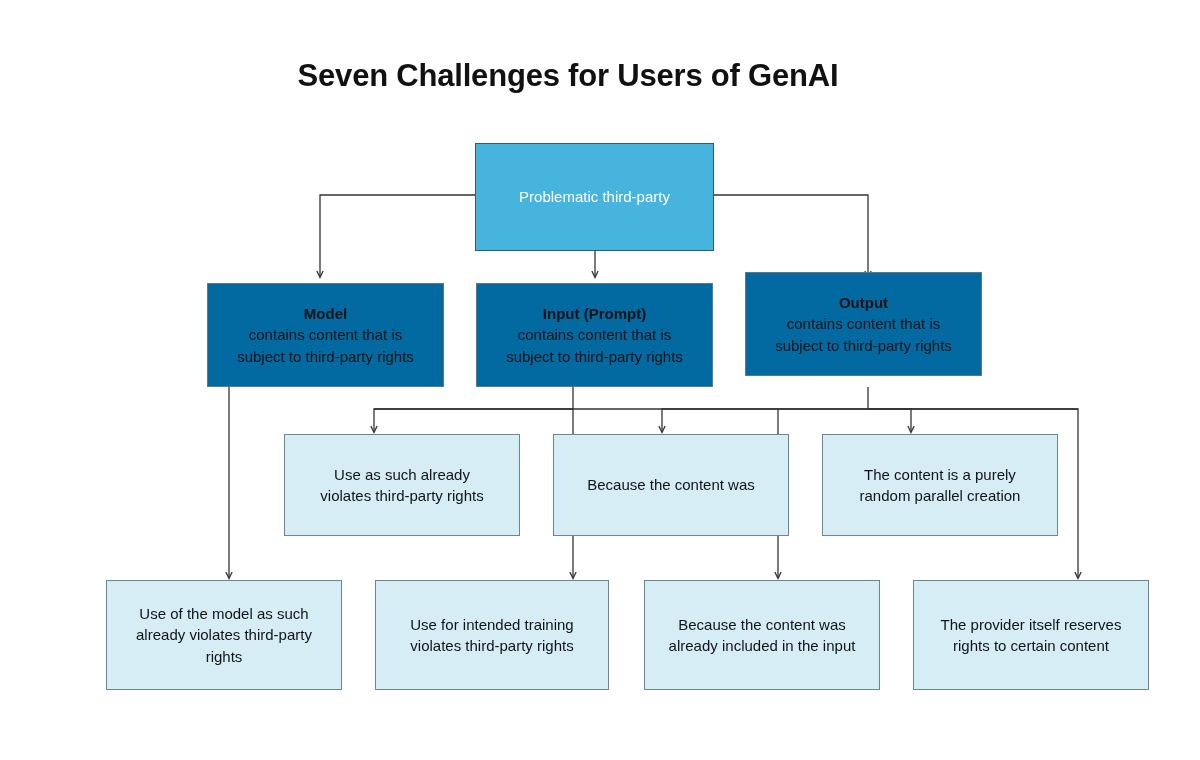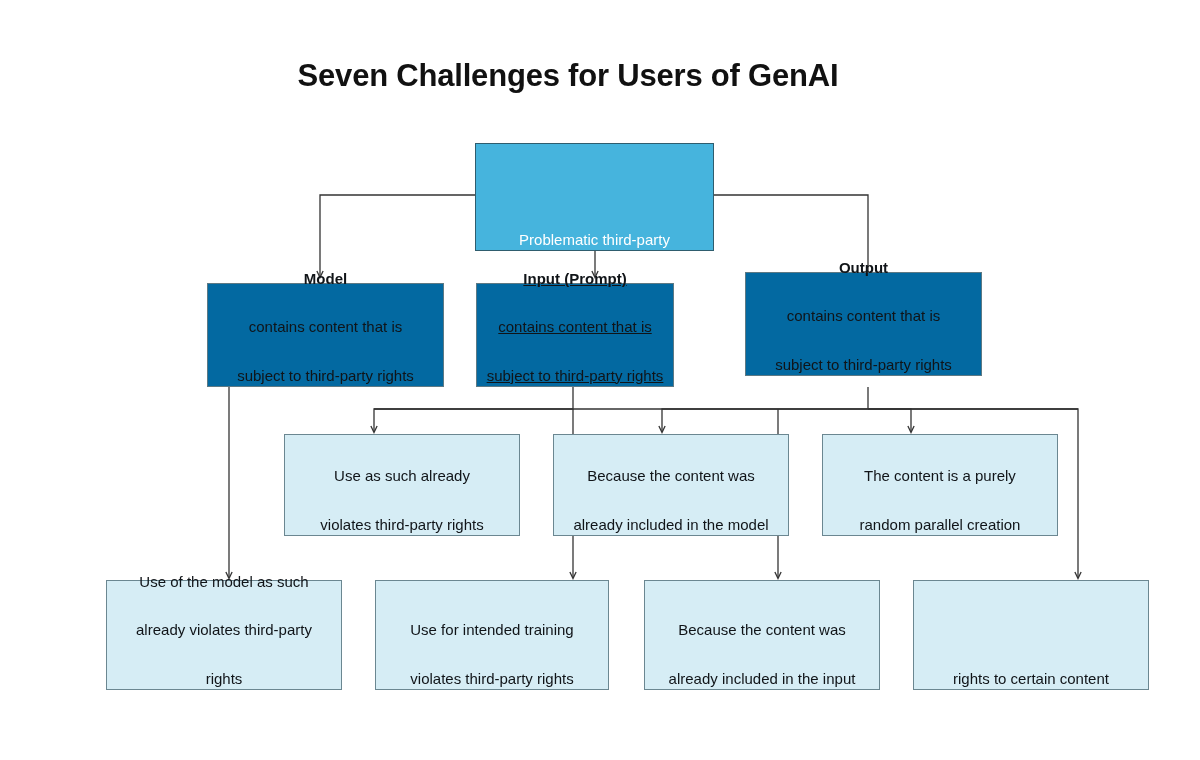--- a/index.html
+++ b/index.html
@@ -38,25 +38,24 @@
     width: 1200px;
     height: 760px;
     pointer-events: none;
   }
   .node {
     position: absolute;
     box-sizing: border-box;
     display: flex;
     flex-direction: column;
     align-items: center;
-    justify-content: flex-end;
+    justify-content: center;
     text-align: center;
     border: 1px solid #5a6b74;
     line-height: 1.42;
-    gap: 27px;
   }
   .node-root {
     background: #46b4dd;
     border-color: #2f5d6e;
     color: #ffffff;
     font-size: 15px;
   }
   .node-mid {
     background: #0369a1;
     border-color: #5d7984;
@@ -123,40 +122,39 @@
   <div class="node node-root" style="left:475px; top:143px; width:239px; height:108px;">
     <span class="node-line">Problematic third-party</span>
   </div>
 
   <div class="node node-mid" style="left:207px; top:283px; width:237px; height:104px;">
     <span class="node-line node-title">Model</span>
     <span class="node-line">contains content that is</span>
     <span class="node-line">subject to third-party rights</span>
   </div>
 
-  <div class="node node-mid" style="left:476px; top:283px; width:198px; height:104px;text-decoration:underline;">
+  <div class="node node-mid" style="left:476px; top:283px; width:237px; height:104px;">
     <span class="node-line node-title">Input (Prompt)</span>
     <span class="node-line">contains content that is</span>
     <span class="node-line">subject to third-party rights</span>
   </div>
 
   <div class="node node-mid" style="left:745px; top:272px; width:237px; height:104px;">
     <span class="node-line node-title">Output</span>
     <span class="node-line">contains content that is</span>
     <span class="node-line">subject to third-party rights</span>
   </div>
 
   <div class="node node-leaf" style="left:256px; top:434px; width:236px; height:102px;">
     <span class="node-line">Use as such already</span>
     <span class="node-line">violates third-party rights</span>
   </div>
 
   <div class="node node-leaf" style="left:525px; top:434px; width:236px; height:102px;">
     <span class="node-line">Because the content was</span>
-    <span class="node-line">already included in the model</span>
   </div>
 
   <div class="node node-leaf" style="left:78px; top:580px; width:236px; height:110px;">
     <span class="node-line">Use of the model as such</span>
     <span class="node-line">already violates third-party</span>
     <span class="node-line">rights</span>
   </div>
 
   <div class="node node-leaf" style="left:794px; top:434px; width:236px; height:102px;">
     <span class="node-line">The content is a purely</span>
@@ -167,16 +165,17 @@
     <span class="node-line">Use for intended training</span>
     <span class="node-line">violates third-party rights</span>
   </div>
 
   <div class="node node-leaf" style="left:616px; top:580px; width:236px; height:110px;">
     <span class="node-line">Because the content was</span>
     <span class="node-line">already included in the input</span>
   </div>
 
   <div class="node node-leaf" style="left:885px; top:580px; width:236px; height:110px;">
+    <span class="node-line">The provider itself reserves</span>
     <span class="node-line">rights to certain content</span>
   </div>
 
 </div>
 
 </body></html>

